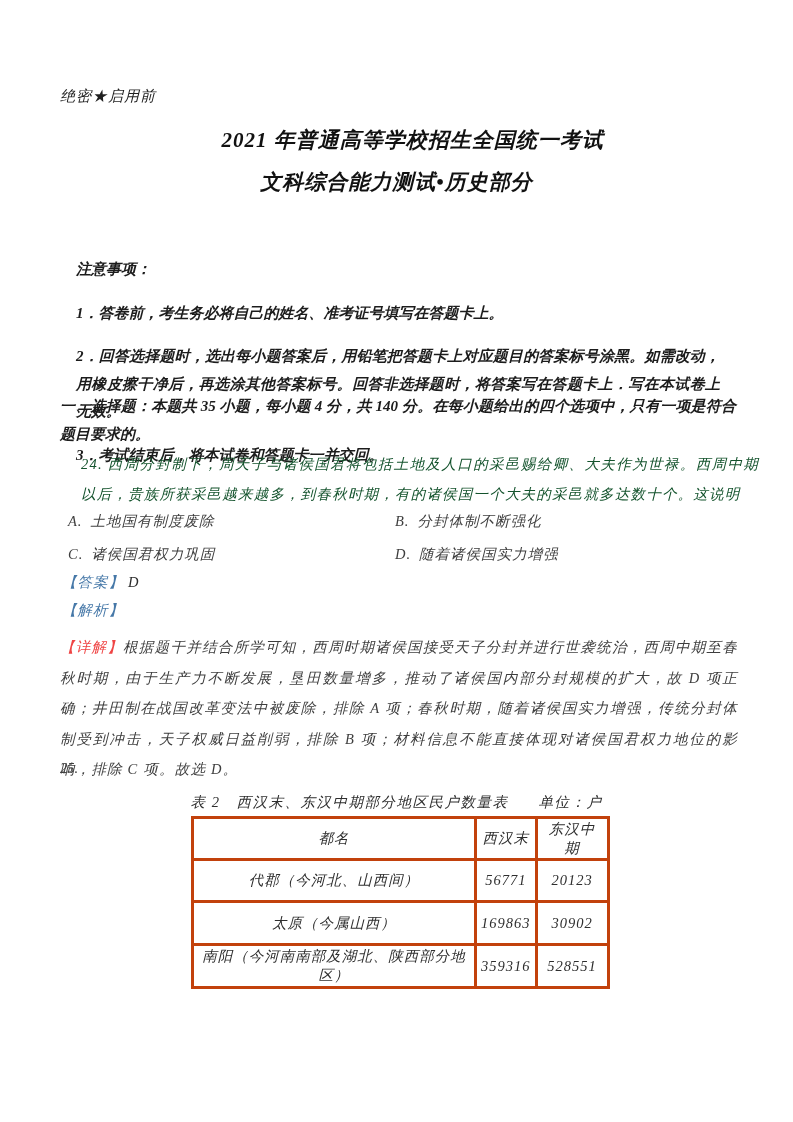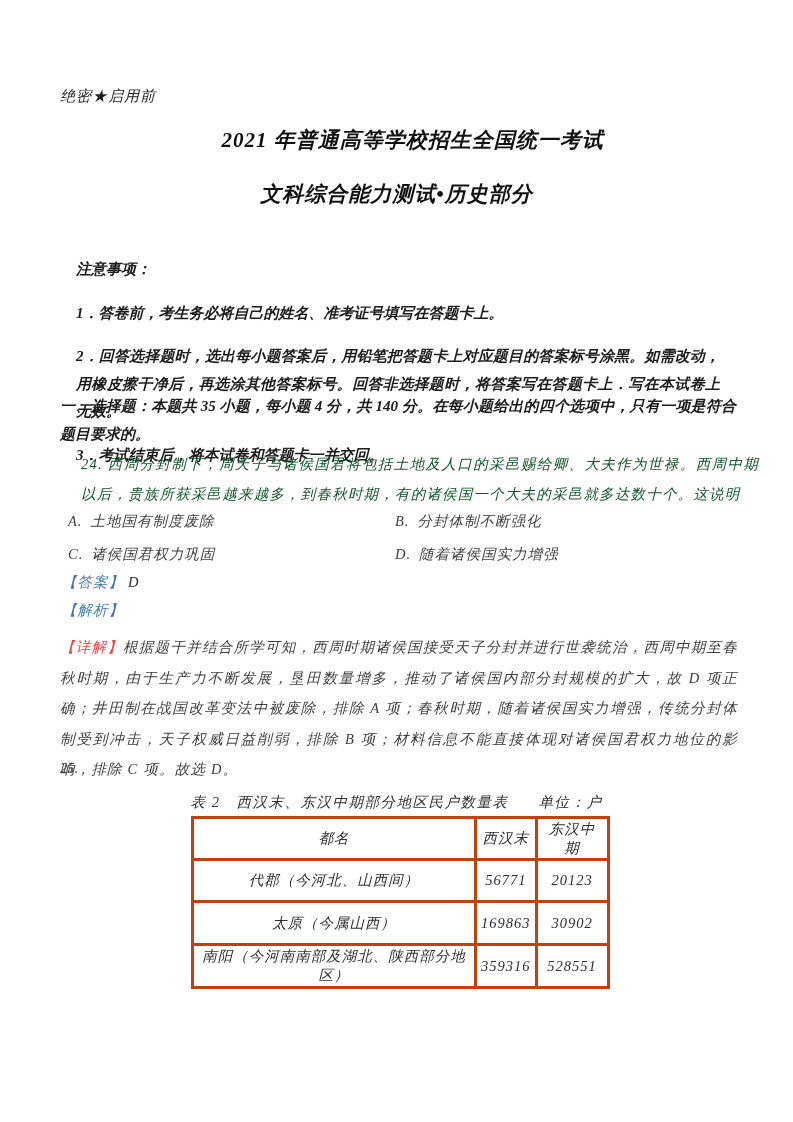--- a/index.html
+++ b/index.html
@@ -19,21 +19,20 @@
   }
   .doc-title {
     position: absolute; left: 16px; top: 126px; width: 100%;
     text-align: center; font-size: 21px; font-weight: bold; color: #111111;
     letter-spacing: 1px;
   }
   .doc-subtitle {
     position: absolute; left: 0; top: 168px; width: 100%;
     text-align: center; font-size: 21px; font-weight: bold; color: #111111;
     letter-spacing: 1px;
-    margin-top: 12px;
   }
 
   .notice {
     position: absolute; left: 60px; top: 240px; width: 676px;
     font-size: 15px; font-weight: bold; color: #1c1c1c;
     line-height: 27.5px;
   }
   .notice p { margin: 16px; text-align: justify; text-justify: inter-character; }
 
   .section-heading {

